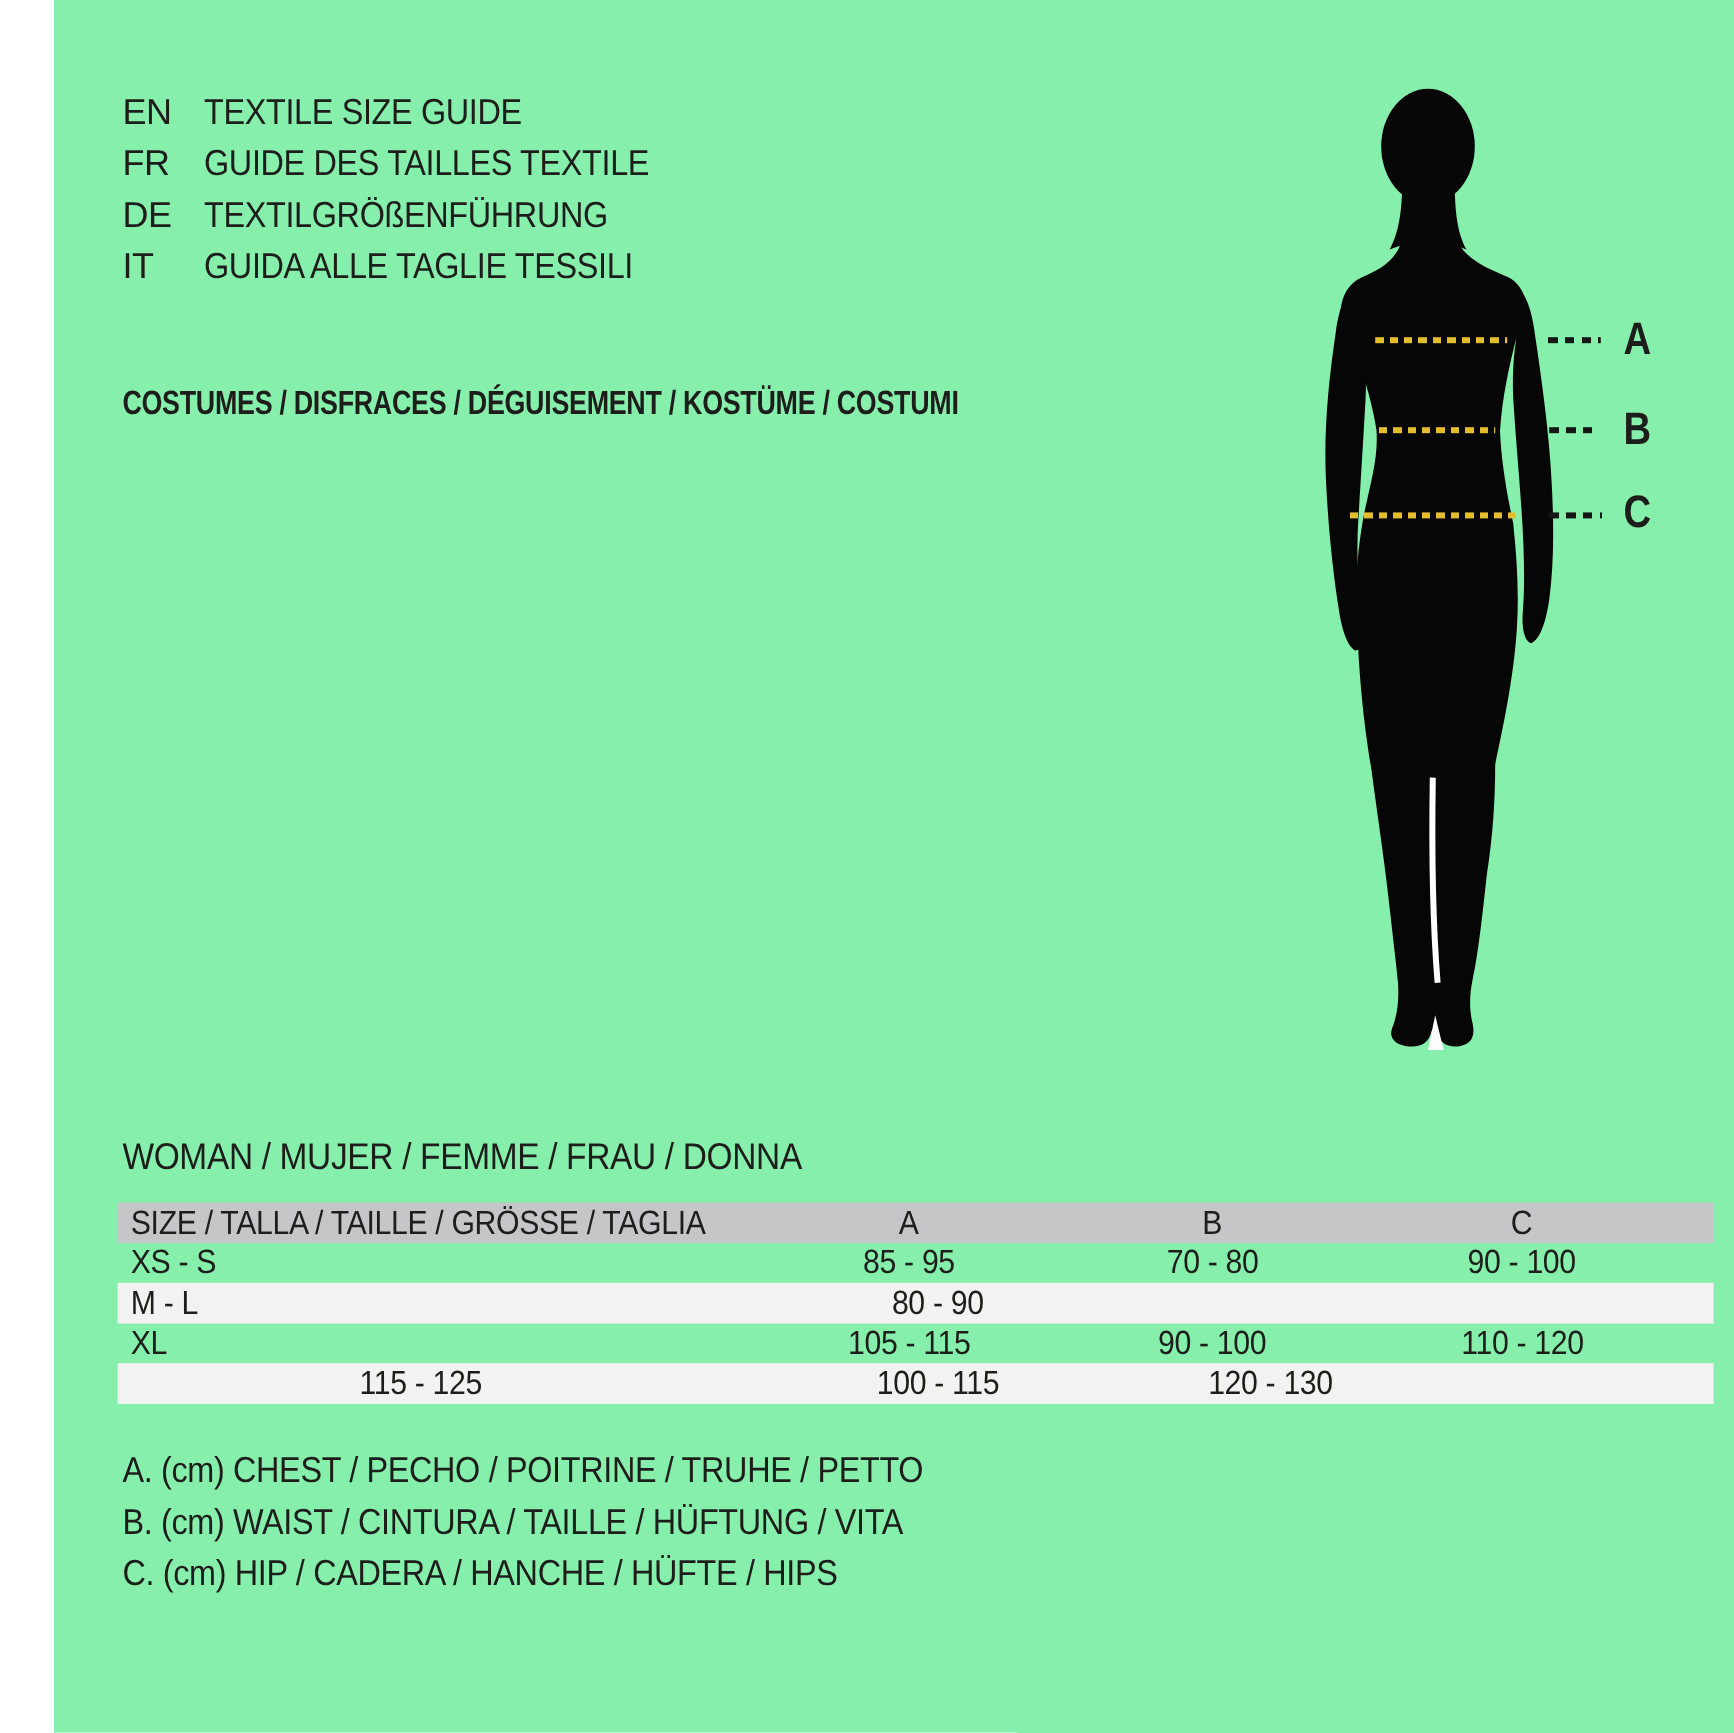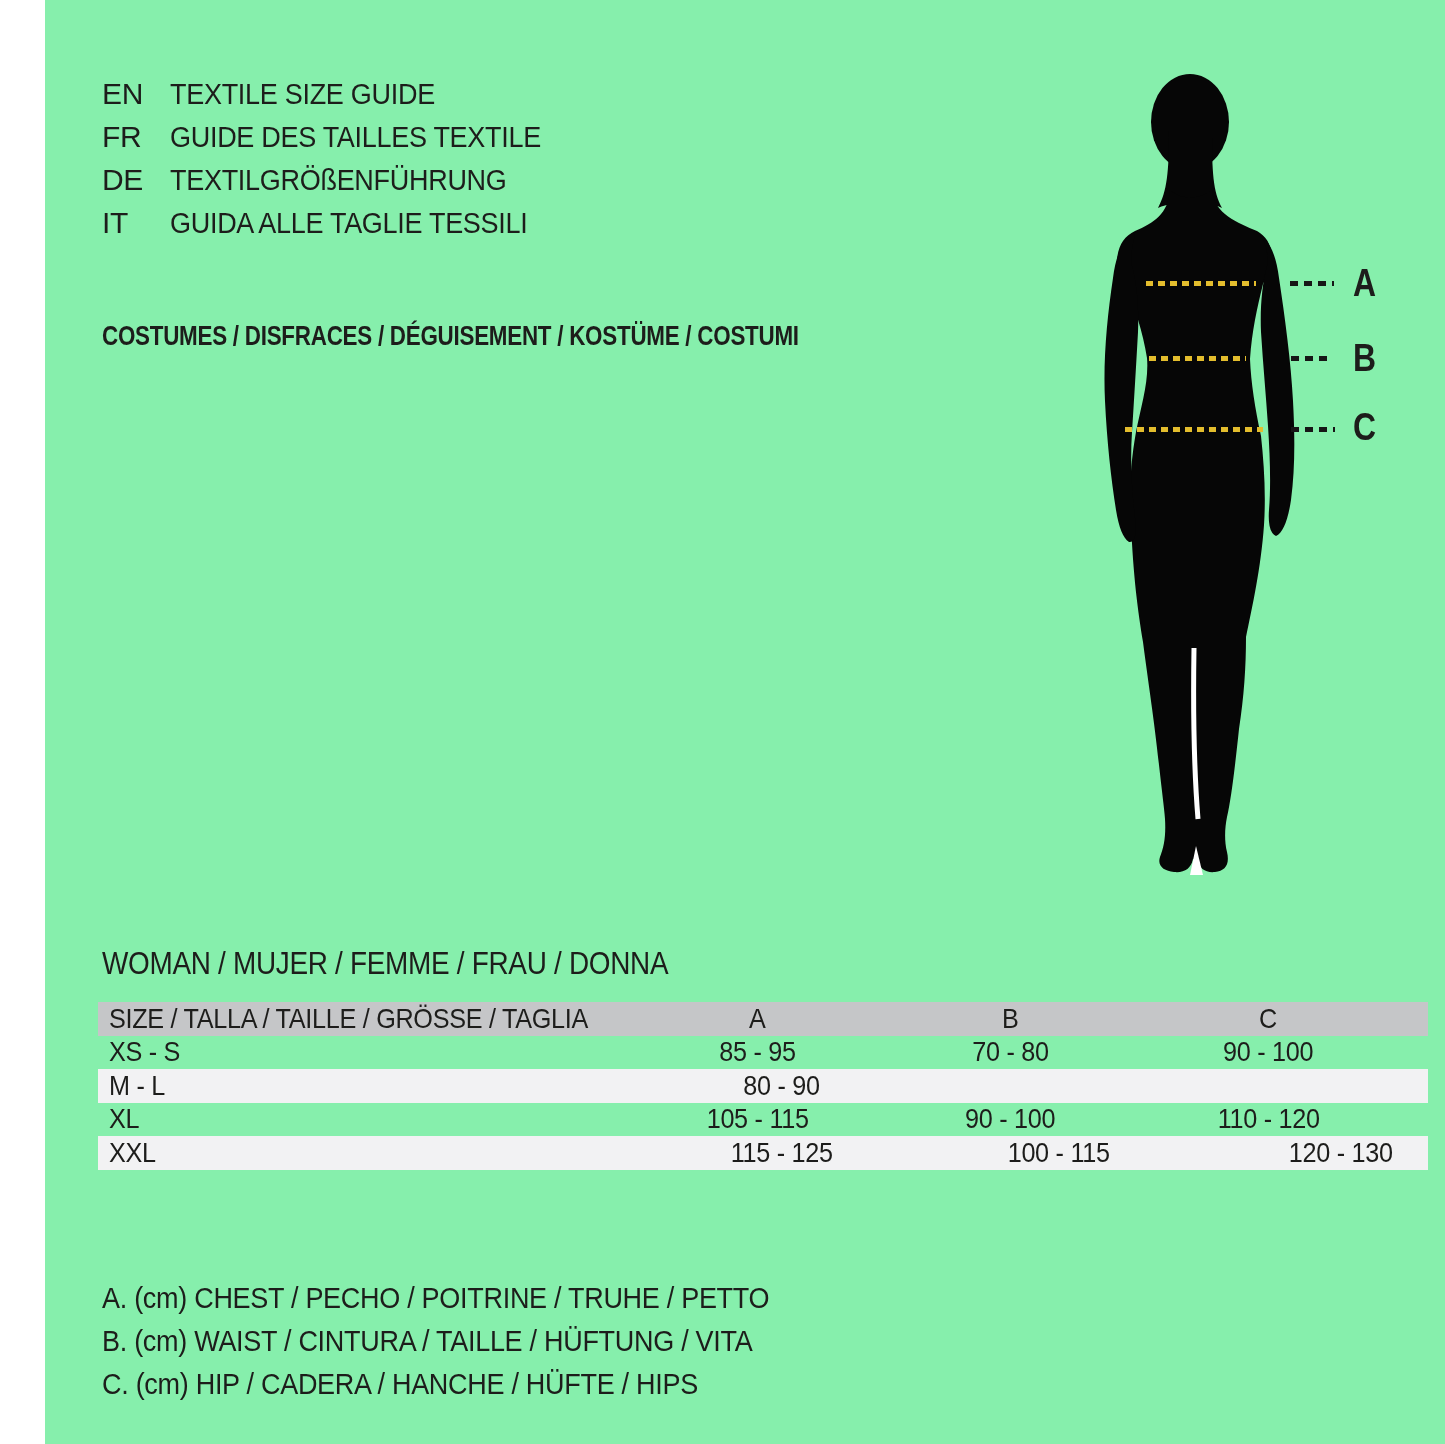--- a/index.html
+++ b/index.html
@@ -52,21 +52,21 @@
     grid-template-columns: 38% 23.2% 14.8% 24%;
     height: 33.5px; align-items: center;
     font-size: 28px;
   }
   .t-row.header { background: #c5c6c8; }
   .t-row.alt { background: #f2f2f3; gap: 24px; }
   .t-cell-label { padding-left: 11px; text-align: left; }
   .t-cell { text-align: center; }
 
   
-  .legend { position: absolute; left: 57px; top: 1276px; }
+  .legend { position: absolute; left: 57px; top: 1204px; }
   .legend-line { height: 43px; display: flex; align-items: center; font-size: 30px; }
 </style>
 </head>
 <body>
 
 <div class="canvas" style="--accent:#e3bd2d;">
 
   <div class="lang-block">
     <div class="lang-row">
       <span class="lang-code">EN</span>
@@ -200,21 +200,20 @@
       <div class="t-cell-label"><span class="cond">M - L</span></div>
       <div class="t-cell"><span class="condc">80 - 90</span></div>
     </div>
     <div class="t-row">
       <div class="t-cell-label"><span class="cond">XL</span></div>
       <div class="t-cell"><span class="condc">105 - 115</span></div>
       <div class="t-cell"><span class="condc">90 - 100</span></div>
       <div class="t-cell"><span class="condc">110 - 120</span></div>
     </div>
     <div class="t-row alt">
-      <div class="t-cell-label"><span class="cond">XXL</span></div>
       <div class="t-cell"><span class="condc">115 - 125</span></div>
       <div class="t-cell"><span class="condc">100 - 115</span></div>
       <div class="t-cell"><span class="condc">120 - 130</span></div>
     </div>
   </div>
 
   <div class="legend">
     <div class="legend-line">
       <span class="cond">A. (cm) CHEST / PECHO / POITRINE / TRUHE / PETTO</span>
     </div>

